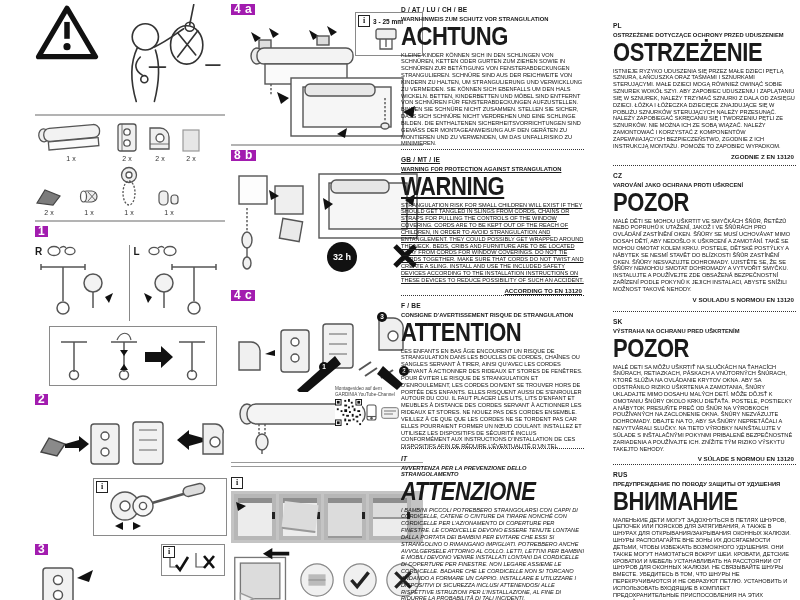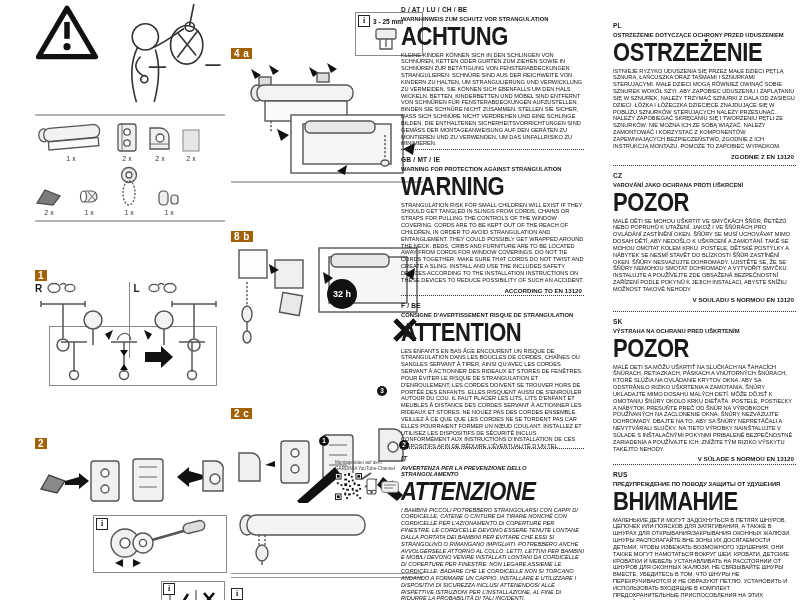--- a/index.html
+++ b/index.html
@@ -7,22 +7,22 @@
         font-family:"Liberation Sans",sans-serif;color:#1a1a1a;}
   .col{position:absolute;top:4px;}
   #left-col{left:35px;width:190px;}
   #mid-col{left:231px;width:192px;}
   #text-col-1{left:401px;width:183px;top:0;}
   #text-col-2{left:613px;width:183px;top:16px;}
 
   .hline{border-top:2px solid #b3b3b3;margin:4px 0;}
   .hline2{border-top:1px solid #9a9a9a;border-bottom:1px solid #9a9a9a;height:3px;margin:4px 0;}
 
-  .sbadge{display:inline-block;background:#a16207;color:#fff;font-weight:bold;font-size:10px;
-          line-height:11px;padding:0 3px;letter-spacing:.5px;vertical-align:top;margin-top:44px;}
+  .sbadge{display:inline-block;background:#a21caf;color:#fff;font-weight:bold;font-size:12px;
+          line-height:11px;padding:0 3px;letter-spacing:.5px;vertical-align:top;}
   .ibadge{display:inline-block;width:10px;height:10px;border:1.3px solid #222;color:#111;
           font-weight:bold;font-size:8px;line-height:10px;text-align:center;
           font-family:"Liberation Serif",serif;background:#fff;}
   .qty{font-size:7px;color:#333;text-align:center;display:block;margin-top:1px;}
   .numdot{position:absolute;width:10px;height:10px;border-radius:50%;background:#111;color:#fff;
           font-size:6.5px;font-weight:bold;line-height:10px;text-align:center;}
   .wait{position:absolute;width:30px;height:30px;border-radius:50%;background:#111;color:#fff;
         font-size:9px;font-weight:bold;line-height:30px;text-align:center;}
   .clamp-range{font-size:6.5px;font-weight:bold;color:#111;margin-left:3px;}
   .infobox{border:1px solid #8a8a8a;background:#fff;position:relative;}
@@ -317,21 +317,21 @@
           <rect x="16" y="12" width="58" height="13" rx="5" fill="#e7e7e7"></rect>
           <polygon points="8,30 18,36 10,42" fill="#111" stroke="none"></polygon>
           <polygon points="100,26 90,32 98,38" fill="#111" stroke="none"></polygon>
           <path d="M80 78 L100 98 M100 78 L80 98" stroke="#111" stroke-width="5"></path>
         </svg>
       </div>
       <div class="wait" style="left:96px;top:92px;">32 h</div>
     </div>
 
     <div style="position:relative;margin-top:14px;">
-      <span class="sbadge">2 c</span>
+      <span class="sbadge">4 c</span>
       <svg width="192" height="84" viewBox="0 0 192 84" fill="none" stroke="#555" stroke-width="1.4">
         <path d="M8 34 h12 a9 9 0 0 1 9 10 v18 h-21 z" fill="#f0f0f0"></path>
         <polygon points="34,46 44,42 44,48" fill="#111" stroke="none"></polygon>
         <rect x="50" y="22" width="28" height="42" rx="3" fill="#f1f1f1"></rect>
           <circle cx="64" cy="34" r="4" fill="#fff"></circle>
           <circle cx="64" cy="50" r="4" fill="#fff"></circle>
         <rect x="92" y="16" width="30" height="44" rx="3" fill="#f1f1f1"></rect>
           <path d="M98 26 h18 M98 36 h18 M98 46 h18" stroke-width=".9"></path>
         <path d="M148 10 h14 a10 10 0 0 1 10 12 v20 h-24 z" fill="#efefef"></path>
           <circle cx="162" cy="28" r="5" fill="#fff"></circle>
@@ -463,21 +463,21 @@
 
   <div class="col" id="text-col-1">
     <section class="lsec" style="height:150px;">
       <div class="code">D / AT / LU / CH / BE</div>
       <div class="sub">WARNHINWEIS ZUM SCHUTZ VOR STRANGULATION</div>
       <div class="title">ACHTUNG</div>
       <div class="body">KLEINE KINDER KÖNNEN SICH IN DEN SCHLINGEN VON SCHNÜREN, KETTEN ODER GURTEN ZUM ZIEHEN SOWIE IN SCHNÜREN ZUR BETÄTIGUNG VON FENSTERABDECKUNGEN STRANGULIEREN. SCHNÜRE SIND AUS DER REICHWEITE VON KINDERN ZU HALTEN, UM STRANGULIERUNG UND VERWICKLUNG ZU VERMEIDEN. SIE KÖNNEN SICH EBENFALLS UM DEN HALS WICKELN. BETTEN, KINDERBETTEN UND MÖBEL SIND ENTFERNT VON SCHNÜREN FÜR FENSTERABDECKUNGEN AUFZUSTELLEN. BINDEN SIE SCHNÜRE NICHT ZUSAMMEN. STELLEN SIE SICHER, DASS SICH SCHNÜRE NICHT VERDREHEN UND EINE SCHLINGE BILDEN. DIE ENTHALTENEN SICHERHEITSVORRICHTUNGEN SIND GEMÄSS DER MONTAGEANWEISUNG AUF DEN GERÄTEN ZU MONTIEREN UND ZU VERWENDEN, UM DAS UNFALLRISIKO ZU MINIMIEREN.</div>
 
       <div class="dotsep"></div>
     </section>
-    <section class="lsec" style="height:146px;">
+    <section class="lsec" style="height:146px;text-decoration:underline;">
       <div class="code">GB / MT / IE</div>
       <div class="sub">WARNING FOR PROTECTION AGAINST STRANGULATION</div>
       <div class="title">WARNING</div>
       <div class="body">STRANGULATION RISK FOR SMALL CHILDREN WILL EXIST IF THEY SHOULD GET TANGLED IN SLINGS FROM CORDS, CHAINS OR STRAPS FOR PULLING THE CONTROLS OF THE WINDOW COVERING. CORDS ARE TO BE KEPT OUT OF THE REACH OF CHILDREN, IN ORDER TO AVOID STRANGULATION AND ENTANGLEMENT. THEY COULD POSSIBLY GET WRAPPED AROUND THE NECK. BEDS, CRIBS AND FURNITURE ARE TO BE LOCATED AWAY FROM CORDS FOR WINDOW COVERINGS. DO NOT TIE CORDS TOGETHER. MAKE SURE THAT CORDS DO NOT TWIST AND CREATE A SLING. INSTALL AND USE THE INCLUDED SAFETY DEVICES ACCORDING TO THE INSTALLATION INSTRUCTIONS ON THESE DEVICES TO REDUCE POSSIBILITY OF SUCH AN ACCIDENT.</div>
       <div class="std">ACCORDING TO EN 13120</div>
       <div class="dotsep"></div>
     </section>
     <section class="lsec" style="height:153px;">
       <div class="code">F / BE</div>
       <div class="sub">CONSIGNE D’AVERTISSEMENT RISQUE DE STRANGULATION</div>

